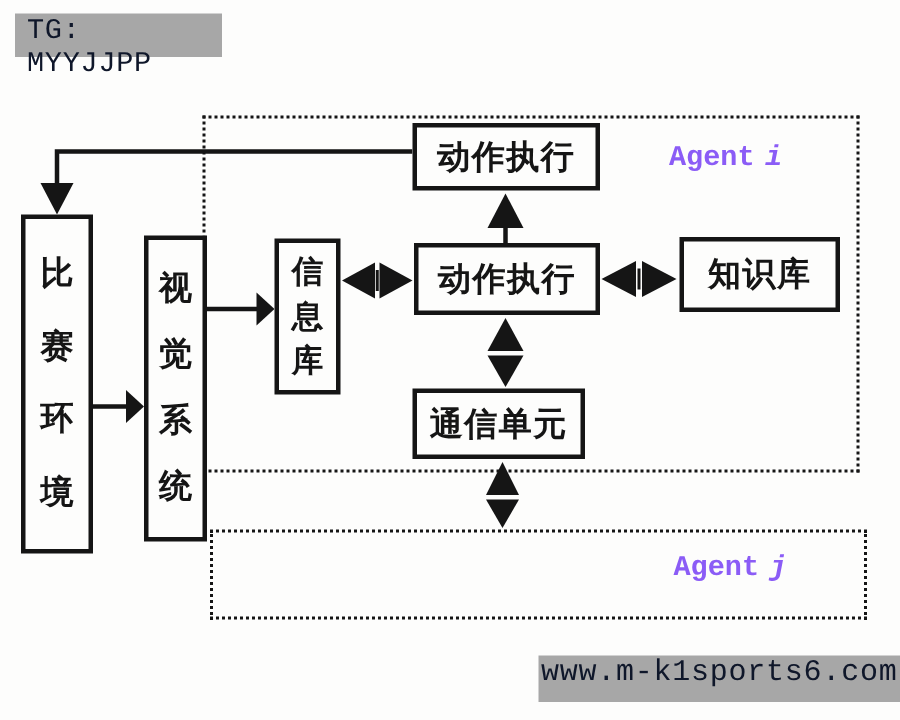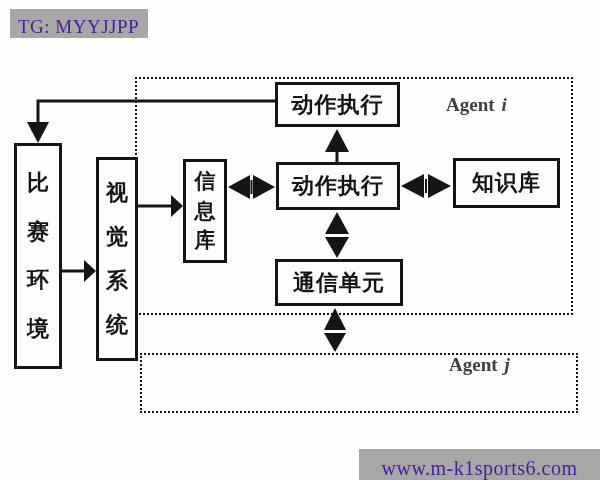--- a/index.html
+++ b/index.html
@@ -8,51 +8,51 @@
     position: relative;
     background: #fdfdfc;
     font-family: "DejaVu Sans", sans-serif;
     overflow: hidden;
   }
   .abs { position: absolute; }
 
   
   .badge {
     background: #a7a7a7;
-    color: #4c1d95;
+    color: #0f172a;
     display: flex;
-    align-items: flex-end;
-    font-family: Liberation Serif, serif;
+    align-items: flex-start;
+    font-family: Liberation Mono, monospace;
     z-index: 6;
   }
   #tg-badge {
     left: 10px; top: 9px; width: 138px; height: 29px;
     font-size: 19px; padding-left: 8px; letter-spacing: 0.5px;
   }
   #watermark {
     left: 359px; top: 437px; width: 241px; height: 31px;
-    font-size: 20px; justify-content: center; letter-spacing: 0.5px; margin-top: 12px;
+    font-size: 20px; justify-content: center; letter-spacing: 0.5px;
   }
 
   
   .dashed-box {
     border: 2px dotted #151515;
     background: transparent;
     z-index: 1;
   }
   #agent-i-box { left: 135px; top: 77px;  width: 438px; height: 238px; }
   #agent-j-box { left: 140px; top: 353px; width: 438px; height: 60px;  }
 
   .agent-label {
-    font-family: Liberation Serif, serif;
-    font-size: 19px; font-weight: 700; color: #404040;
+    font-family: Liberation Mono, monospace;
+    font-size: 19px; font-weight: 700; color: #8b5cf6;
     z-index: 4; white-space: nowrap;
   }
   #agent-i-label { left: 446px; top: 94px;  }
-  #agent-j-label { left: 449px; top: 354px; }
+  #agent-j-label { left: 449px; top: 367px; }
   .agent-label .idx { font-style: italic; margin-left: 7px; font-weight: 700; }
 
   
   .node {
     border: 3px solid #151515;
     background: #fdfdfc;
     color: #151515;
     display: flex; align-items: center; justify-content: center;
     z-index: 3;
     font-weight: 600;
@@ -60,21 +60,21 @@
   .hnode { font-size: 22px; letter-spacing: 1px; white-space: nowrap; }
   .vnode { flex-direction: column; justify-content: space-evenly; font-size: 22px; }
   .vnode span { display: block; line-height: 1; }
 
   #env-box       { left: 14px;  top: 143px; width: 48px;  height: 226px; }
   #vision-box    { left: 96px;  top: 157px; width: 42px;  height: 204px; }
   #info-box      { left: 183px; top: 159px; width: 44px;  height: 104px; font-size: 21px; }
   #action-box    { left: 275px; top: 82px;  width: 125px; height: 45px; }
   #decision-box  { left: 276px; top: 162px; width: 124px; height: 48px; }
   #knowledge-box { left: 453px; top: 158px; width: 107px; height: 50px; }
-  #comm-box      { left: 275px; top: 259px; width: 128px; height: 47px; }
+  #comm-box      { left: 275px; top: 259px; width: 115px; height: 47px; }
 
   
   #arrow-layer { left: 0; top: 0; z-index: 2; }
   .ink { fill: #151515; }
   .stroke { stroke: #151515; stroke-width: 3; fill: none; }
 </style>
 </head>
 <body>
 
 <div class="abs badge" id="tg-badge">

